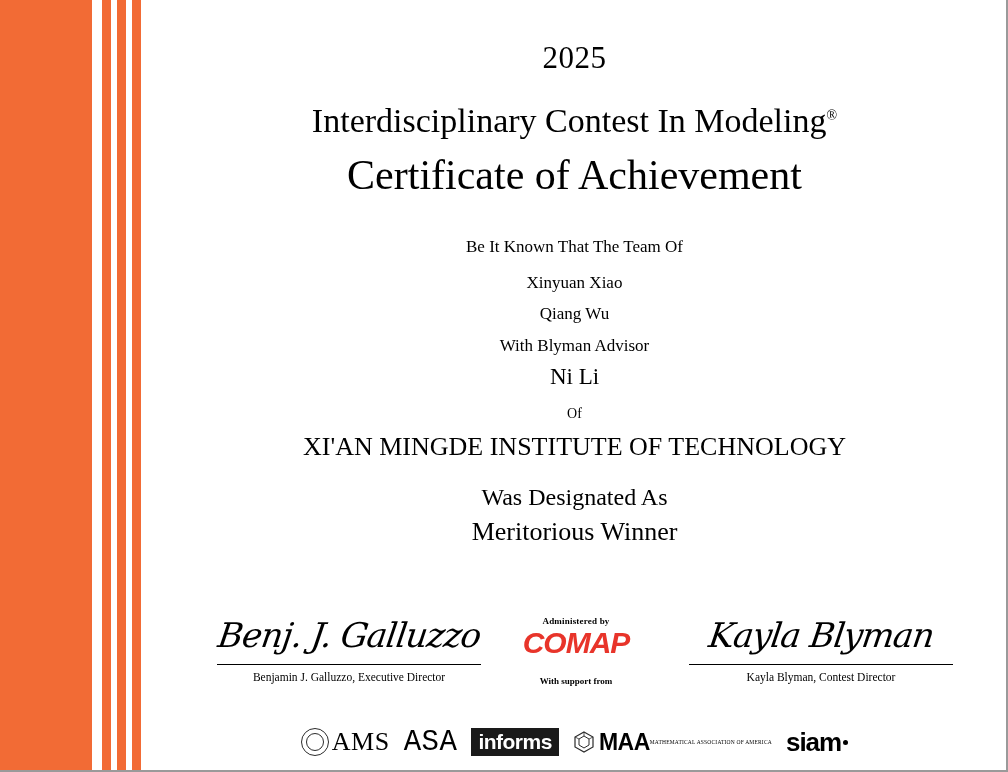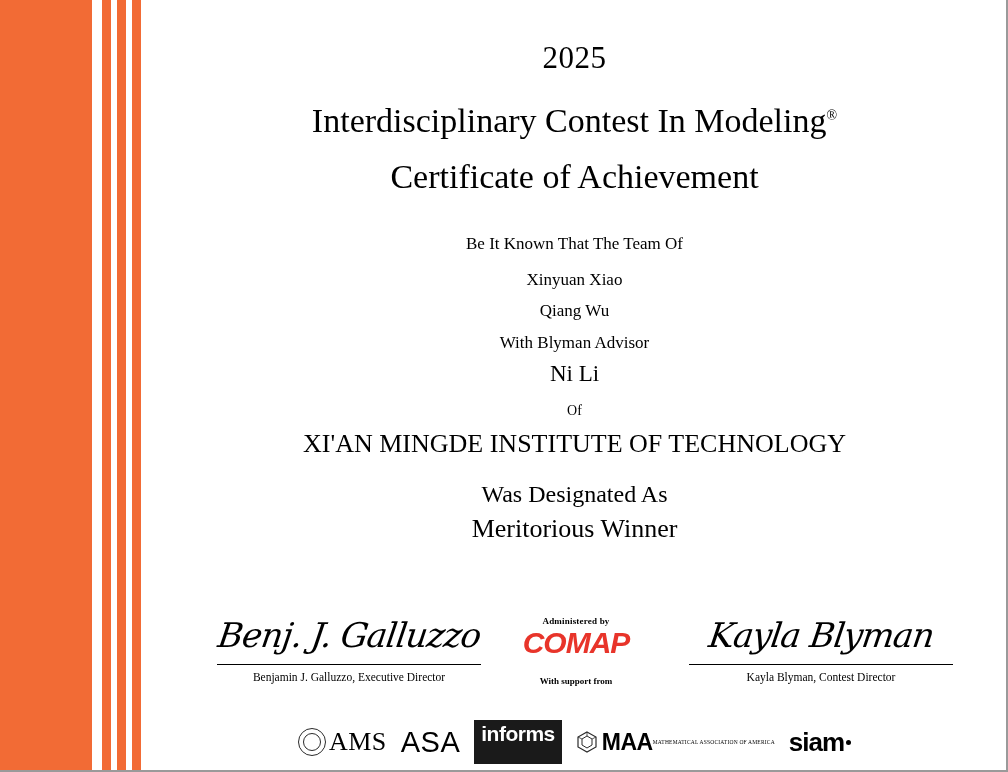--- a/index.html
+++ b/index.html
@@ -55,22 +55,22 @@
     font-size: 34px;
     margin-top: 26px;
     white-space: nowrap;
   }
   .reg {
     font-size: 14px;
     vertical-align: super;
   }
   .line-cert {
     text-align: center;
-    font-size: 34px;
-    margin-top: 18px;
+    font-size: 42px;
+    margin-top: 11px;
   }
   .line-beit {
     text-align: center;
     font-size: 17px;
     margin-top: 38px;
   }
   .team-names {
     text-align: center;
     margin-top: 10px;
   }
@@ -201,31 +201,31 @@
     left: 4px; top: 4px; right: 4px; bottom: 4px;
     border: 1px solid #2b2b2b;
     border-radius: 50%;
   }
   .ams-text {
     font-family: "Liberation Serif", serif;
     font-size: 26px;
     letter-spacing: 0.5px;
   }
   .asa-text {
-    font-family: Liberation Sans, sans-serif;
+    font-family: Liberation Mono, monospace;
     font-size: 29px;
     letter-spacing: 0.5px;
   }
   .informs {
     background: #1a1a1a;
     color: #ffffff;
     font-family: "Liberation Sans", sans-serif;
     font-weight: bold;
     font-size: 21px;
-    padding: 3px 7px 20px 7px;
+    padding: 3px 7px 4px 7px;
     letter-spacing: -0.5px;
   }
   .maa-wrap { text-align: center; }
   .maa-row {
     display: flex;
     align-items: center;
     justify-content: center;
   }
   .maa-hex {
     width: 22px; height: 22px;

